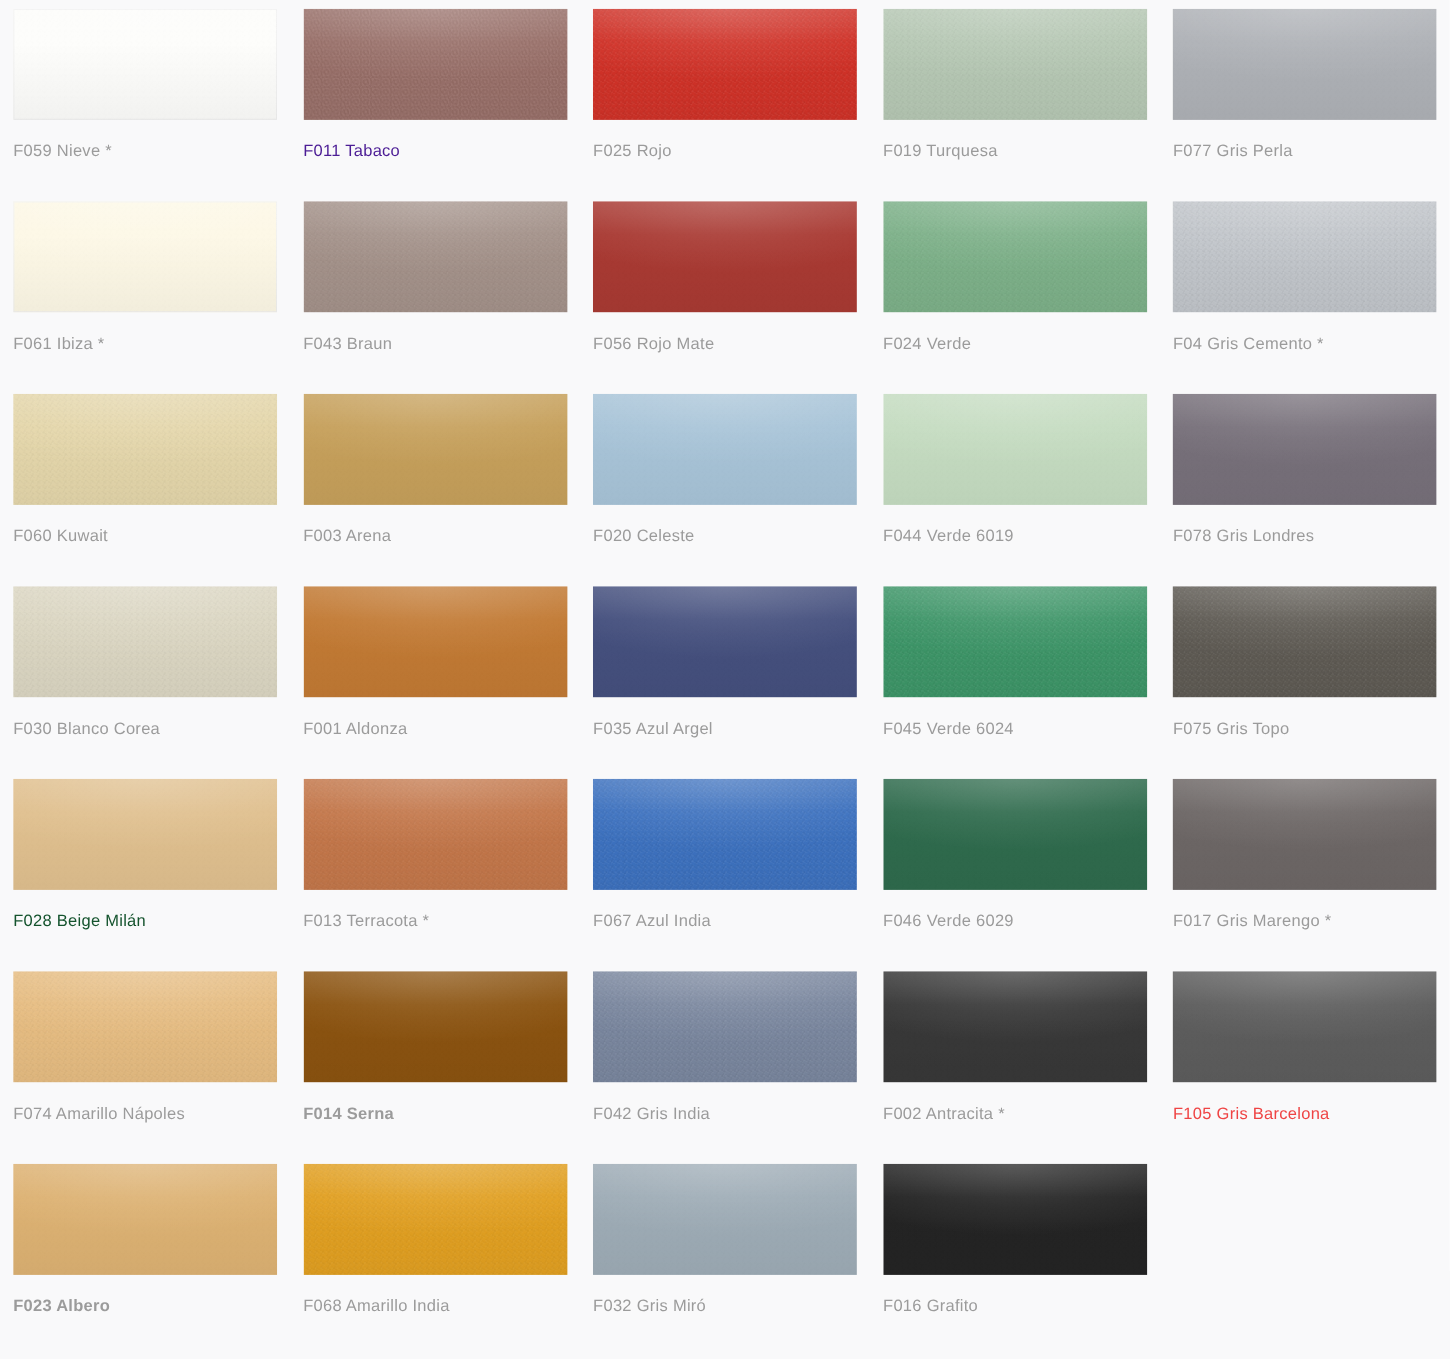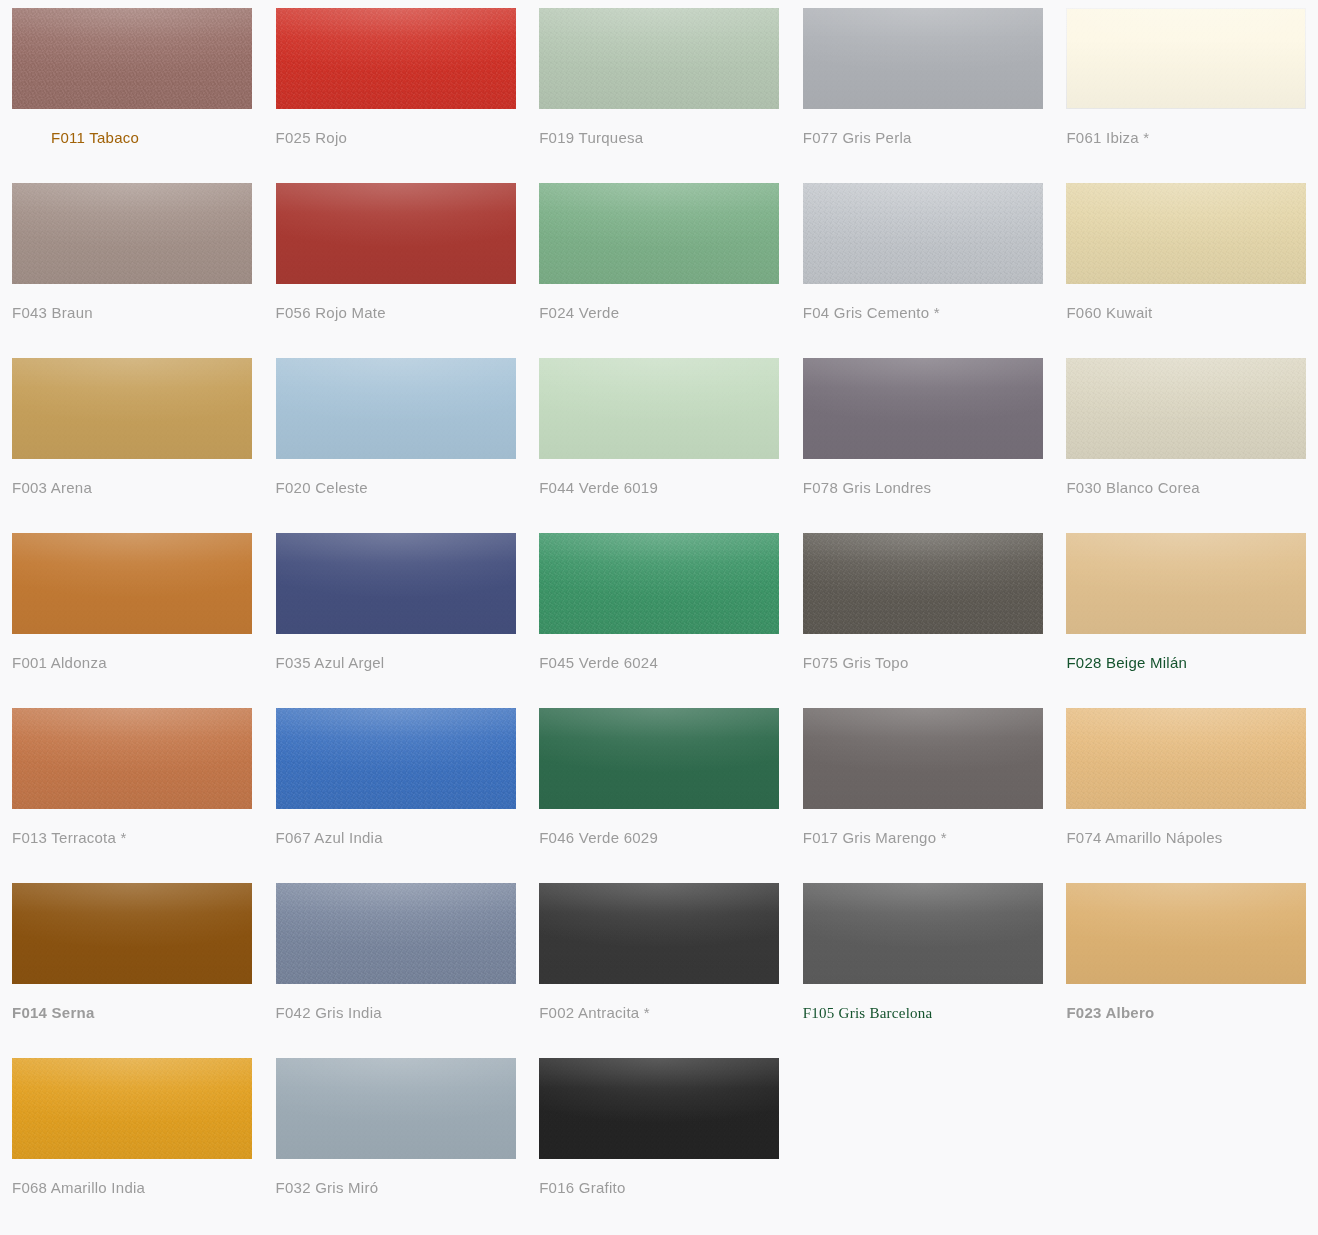--- a/index.html
+++ b/index.html
@@ -83,26 +83,34 @@
     white-space: nowrap;
     font-family: "Liberation Sans", sans-serif;
   }
 </style>
 </head>
 <body>
 
 <div id="swatch-page">
   <div id="swatch-grid" style="background: rgb(249, 249, 250);">
       <div class="swatch-cell">
+        <div class="swatch-chip tex-smooth is-pale">
+          <div class="chip-fill" style="background: rgb(253, 253, 251);"></div>
+          <div class="chip-grain"></div>
+          <div class="chip-sheen"></div>
+        </div>
+        <div class="swatch-label" style="color: rgb(155, 155, 155);">F059 Nieve *</div>
+      </div>
+      <div class="swatch-cell">
         <div class="swatch-chip tex-leather">
           <div class="chip-fill" style="background: rgb(154, 112, 105);"></div>
           <div class="chip-grain"></div>
           <div class="chip-sheen"></div>
         </div>
-        <div class="swatch-label" style="color: #a16207; margin-left: 39px;">F011 Tabaco</div>
+        <div class="swatch-label" style="color: #4c1d95;">F011 Tabaco</div>
       </div>
       <div class="swatch-cell">
         <div class="swatch-chip tex-rough">
           <div class="chip-fill" style="background: rgb(209, 50, 40);"></div>
           <div class="chip-grain"></div>
           <div class="chip-sheen"></div>
         </div>
         <div class="swatch-label" style="color: rgb(155, 155, 155);">F025 Rojo</div>
       </div>
       <div class="swatch-cell">
@@ -312,21 +320,21 @@
           <div class="chip-sheen"></div>
         </div>
         <div class="swatch-label" style="color: rgb(155, 155, 155);">F002 Antracita *</div>
       </div>
       <div class="swatch-cell">
         <div class="swatch-chip tex-smooth">
           <div class="chip-fill" style="background: rgb(93, 93, 93);"></div>
           <div class="chip-grain"></div>
           <div class="chip-sheen"></div>
         </div>
-        <div class="swatch-label" style="color: #14532d; font-family: Liberation Serif, serif;">F105 Gris Barcelona</div>
+        <div class="swatch-label" style="color: #ef4444;">F105 Gris Barcelona</div>
       </div>
       <div class="swatch-cell">
         <div class="swatch-chip tex-smooth">
           <div class="chip-fill" style="background: rgb(221, 178, 115);"></div>
           <div class="chip-grain"></div>
           <div class="chip-sheen"></div>
         </div>
         <div class="swatch-label" style="color: rgb(155, 155, 155); font-weight: bold;">F023 Albero</div>
       </div>
       <div class="swatch-cell">

